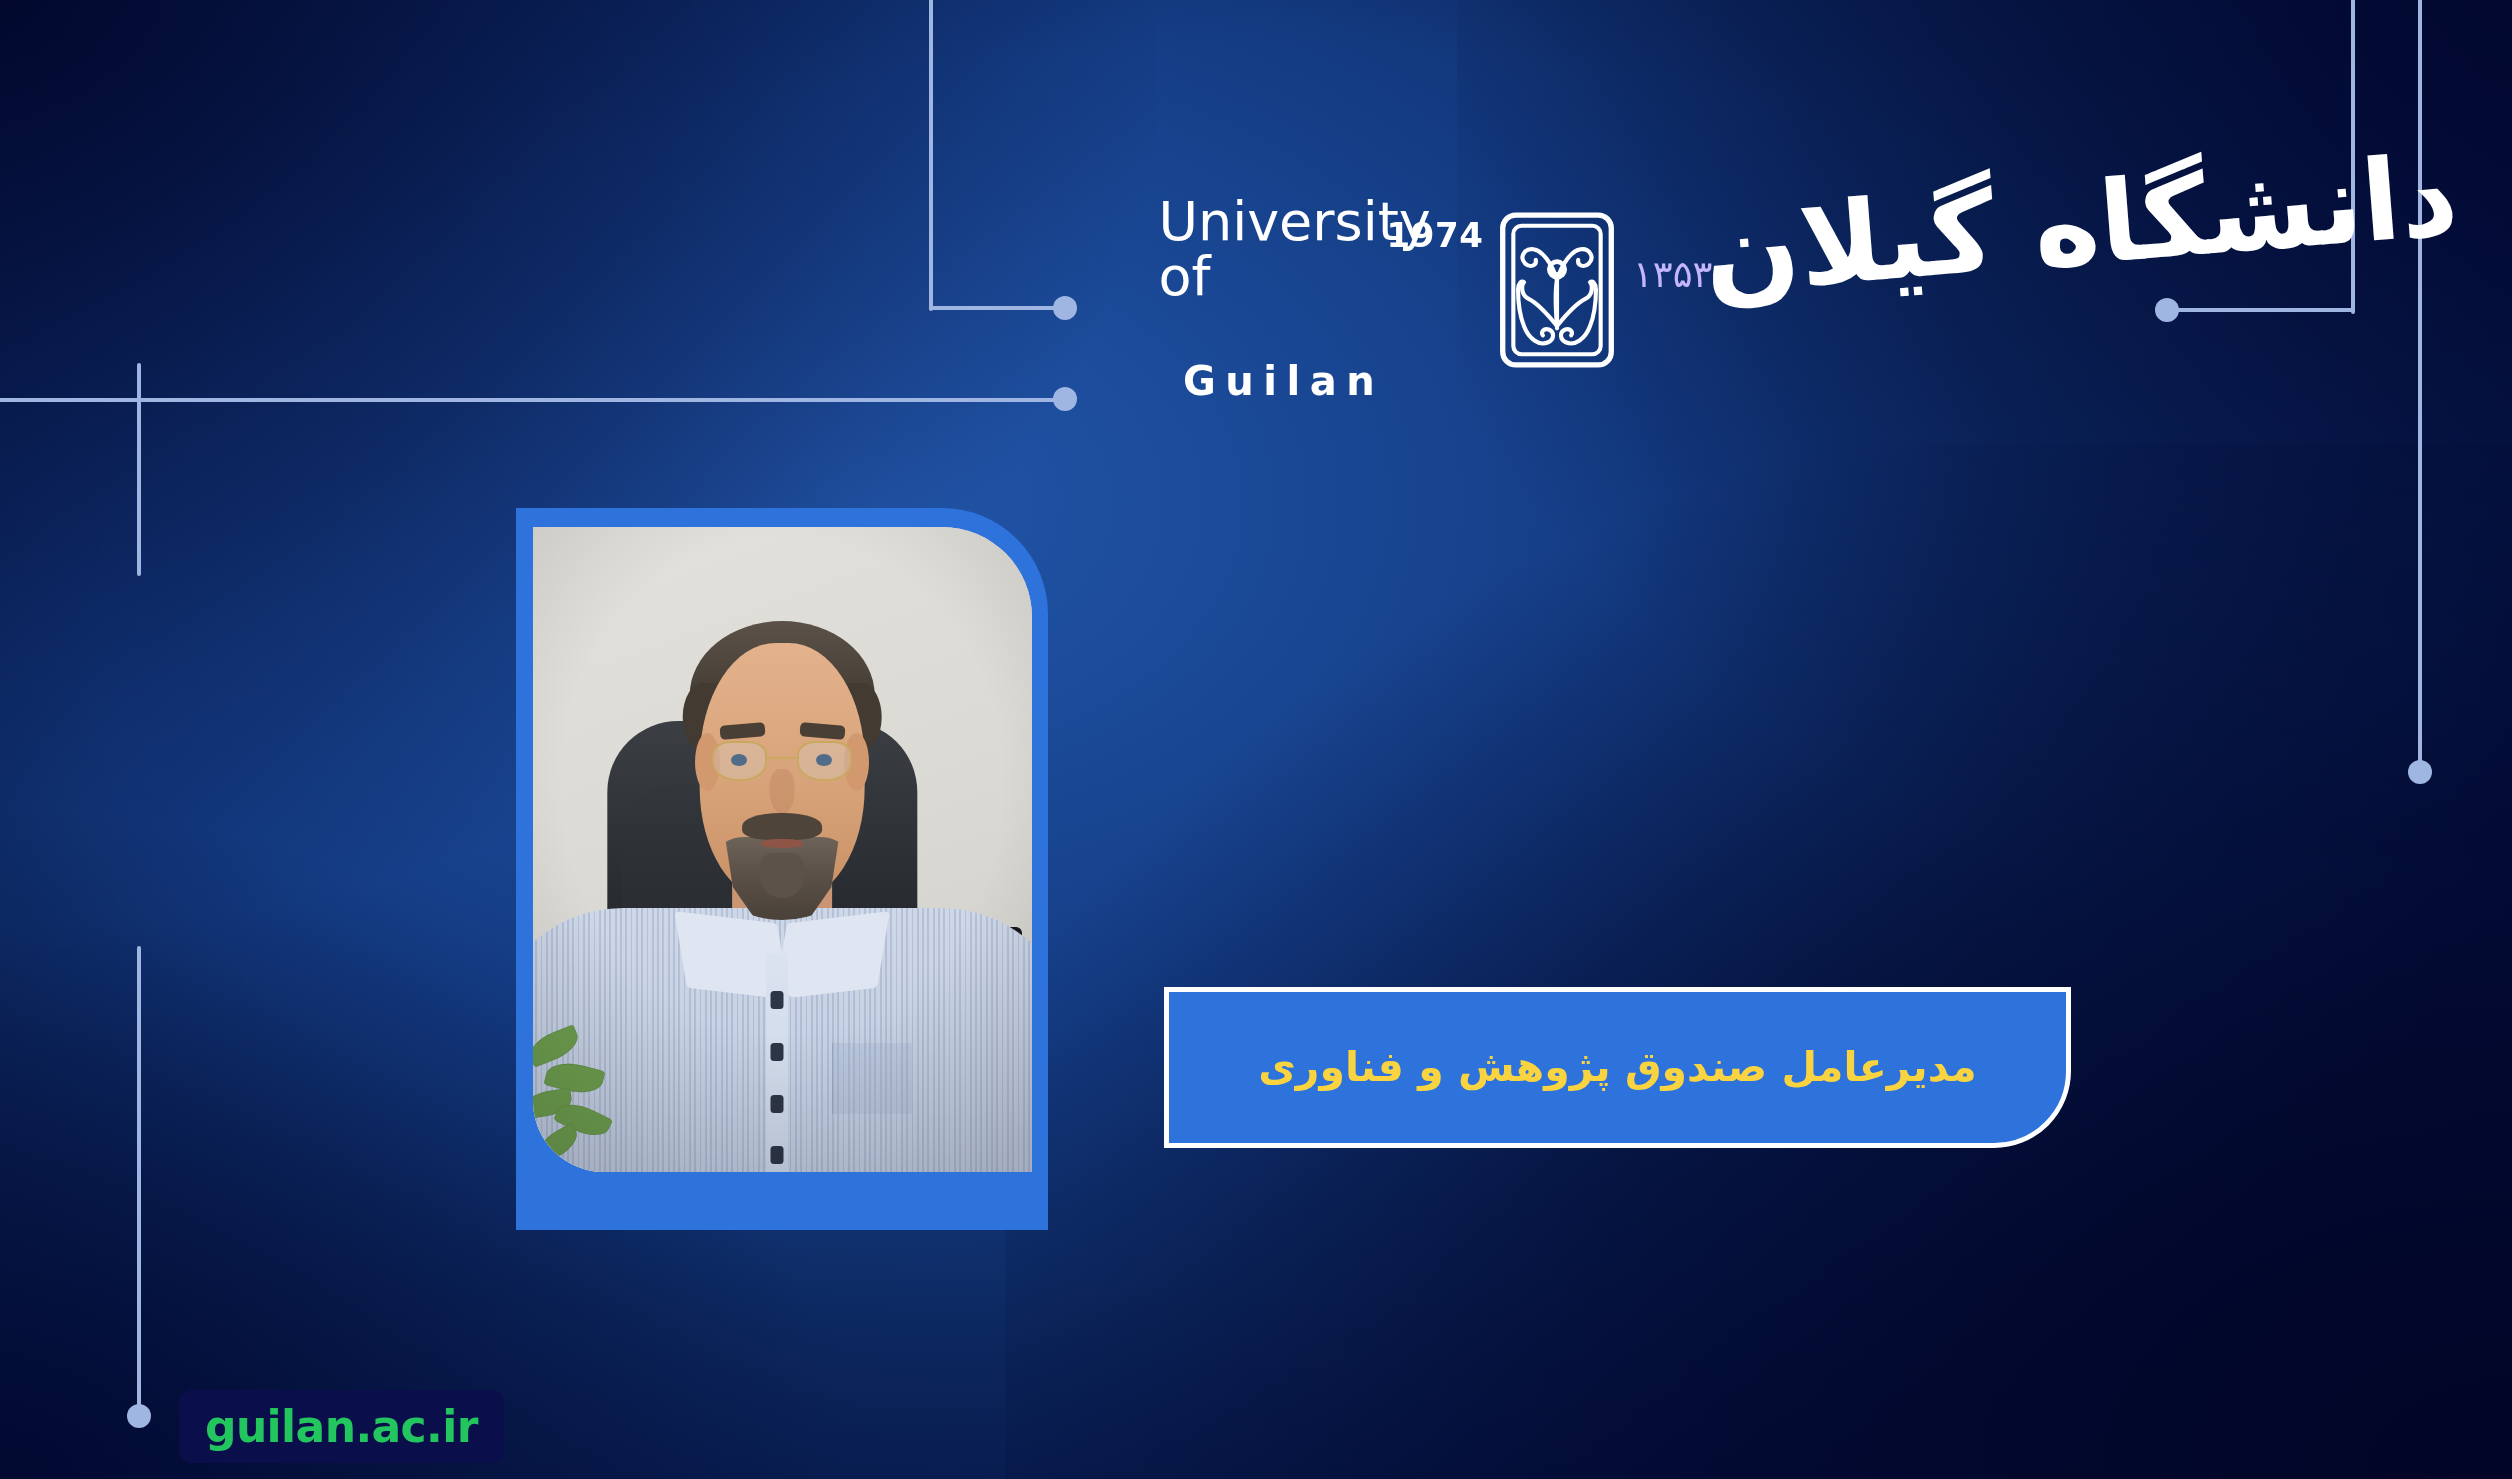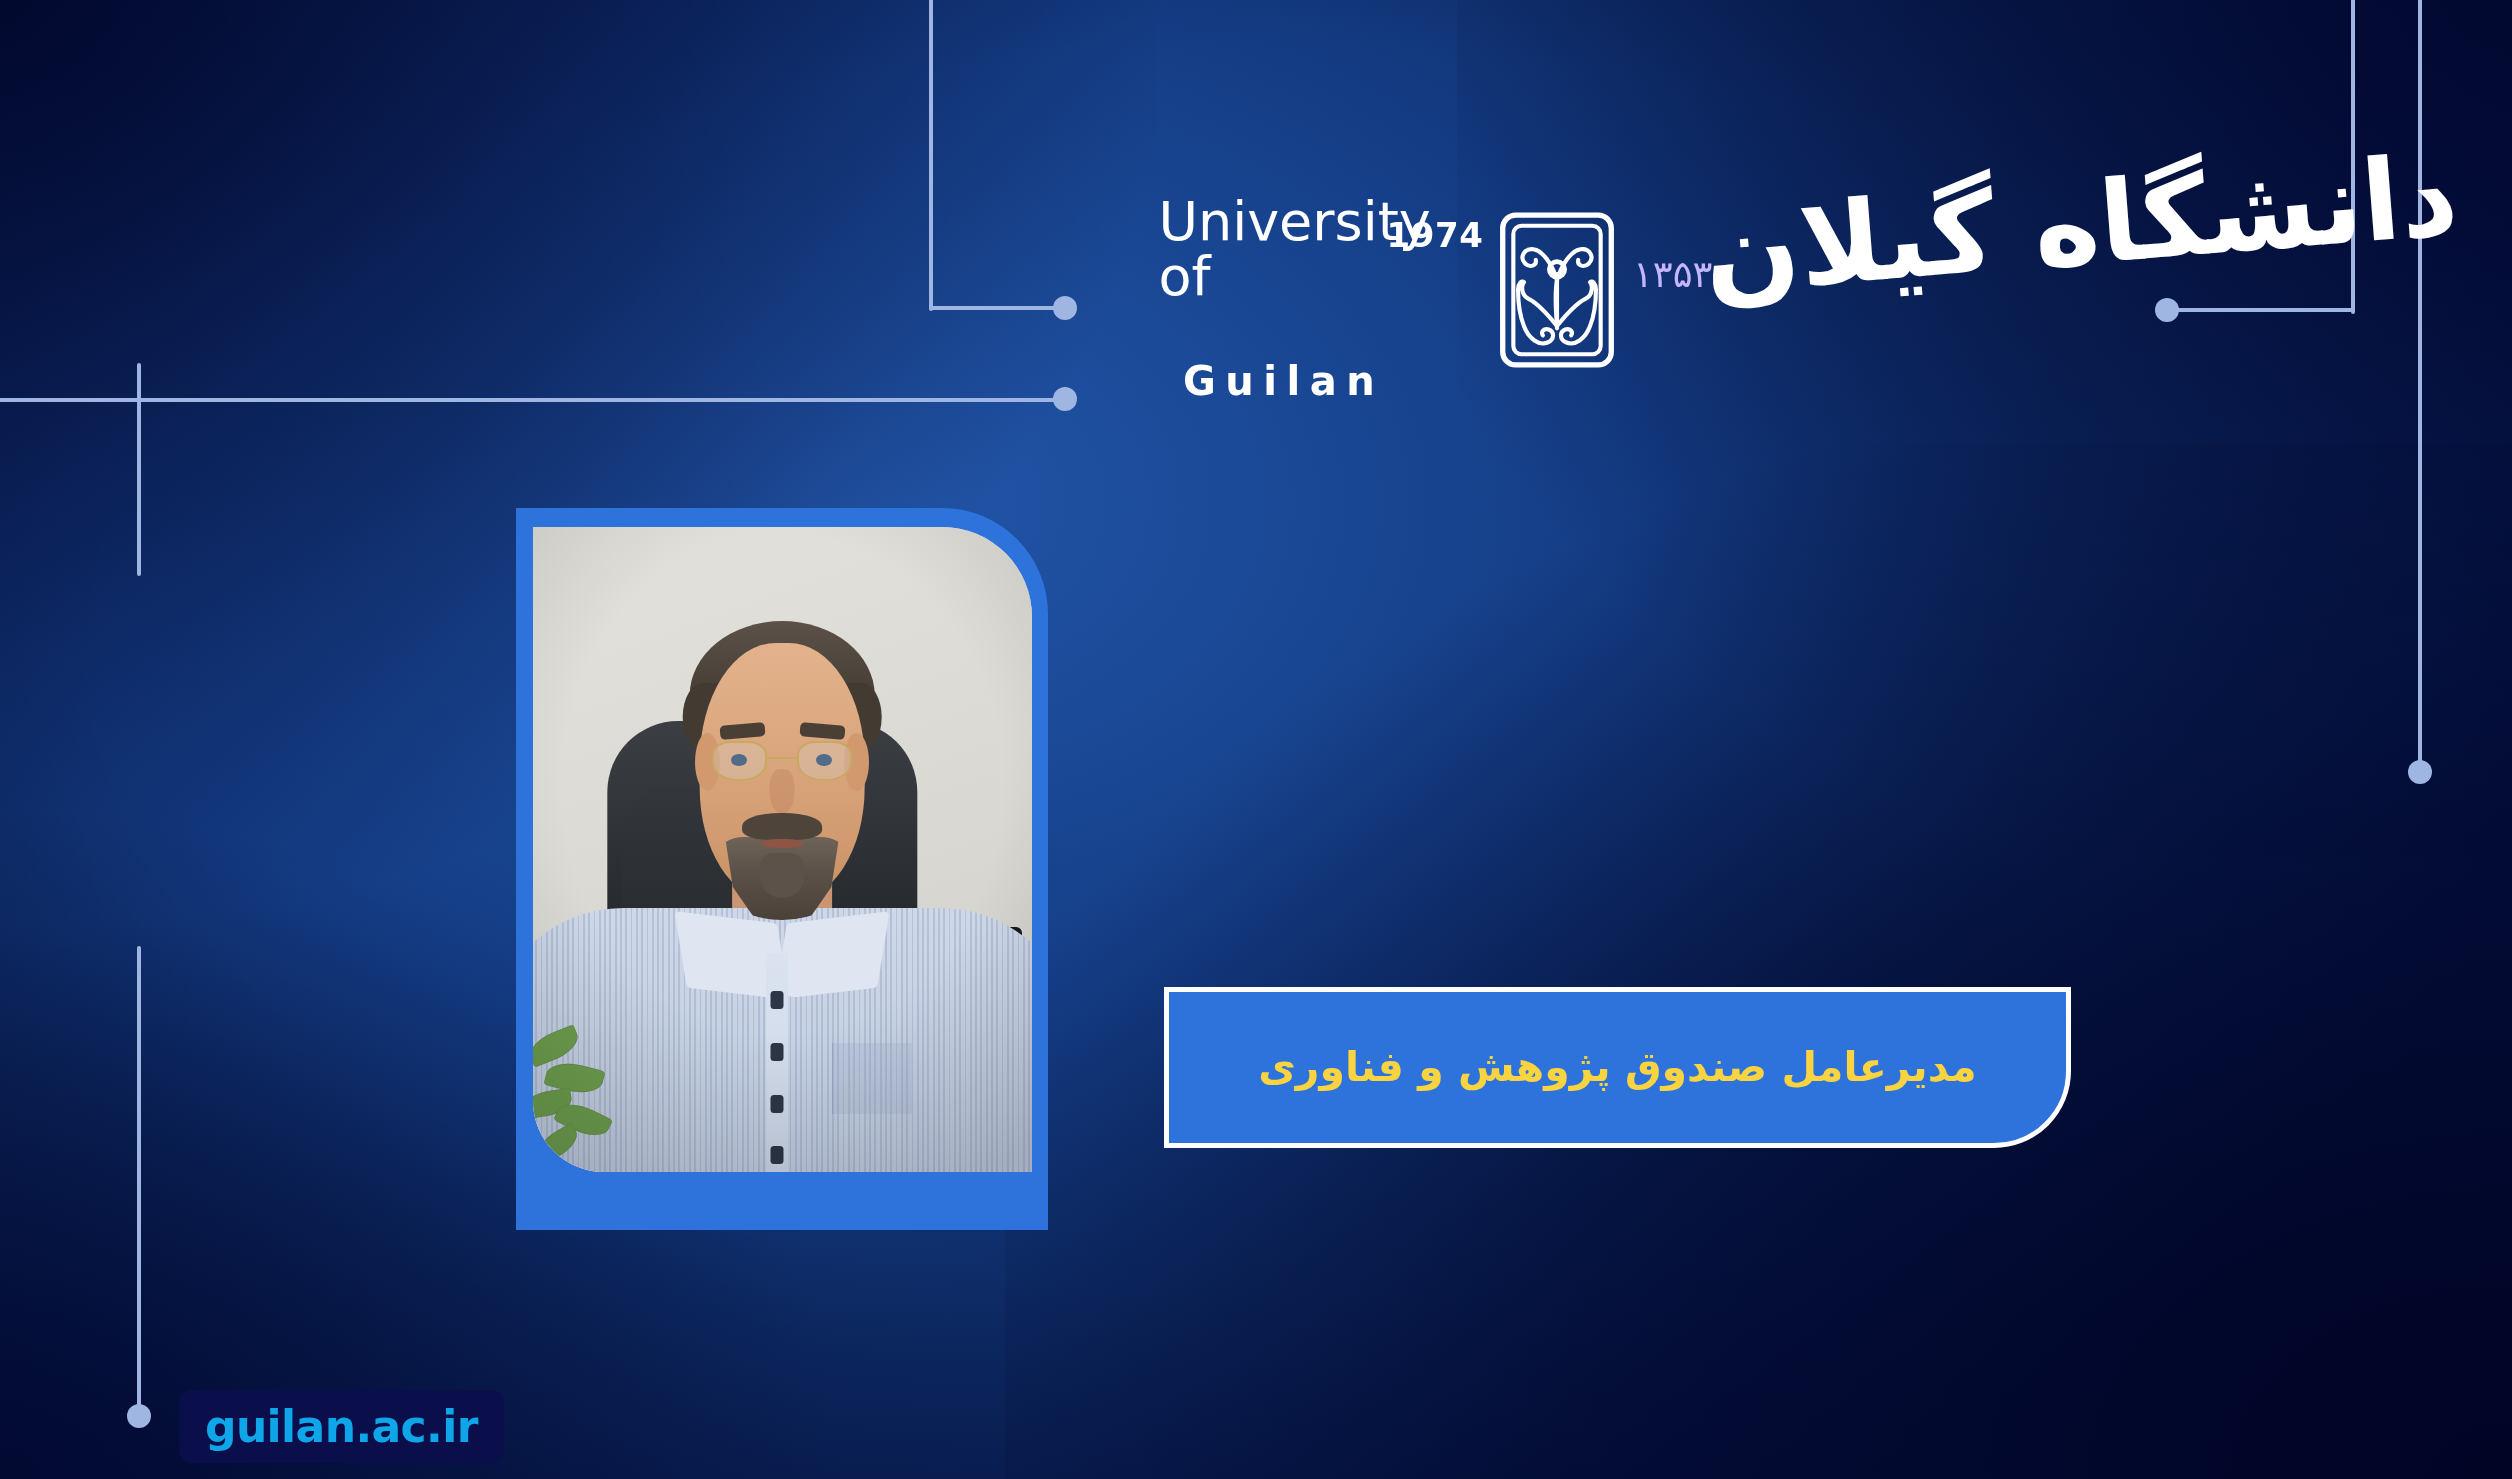--- a/index.html
+++ b/index.html
@@ -321,21 +321,21 @@
     position:absolute;
     left:179px; top:1390px;
     height:73px;
     padding:0 26px;
     background:#0A0F4B;
     border-radius:13px;
     display:flex; align-items:center;
     direction:ltr;
   }
   .url-text{
-    color:#0ea5e9;
+    color:#22c55e;
     font-size:44px; font-weight:700; letter-spacing:-0.6px; line-height:1;
   }
 </style>
 </head>
 <body>
 
 <div class="stage">
 
   <div class="bg-base"></div>
   <div class="bg-corner-tl"></div>

